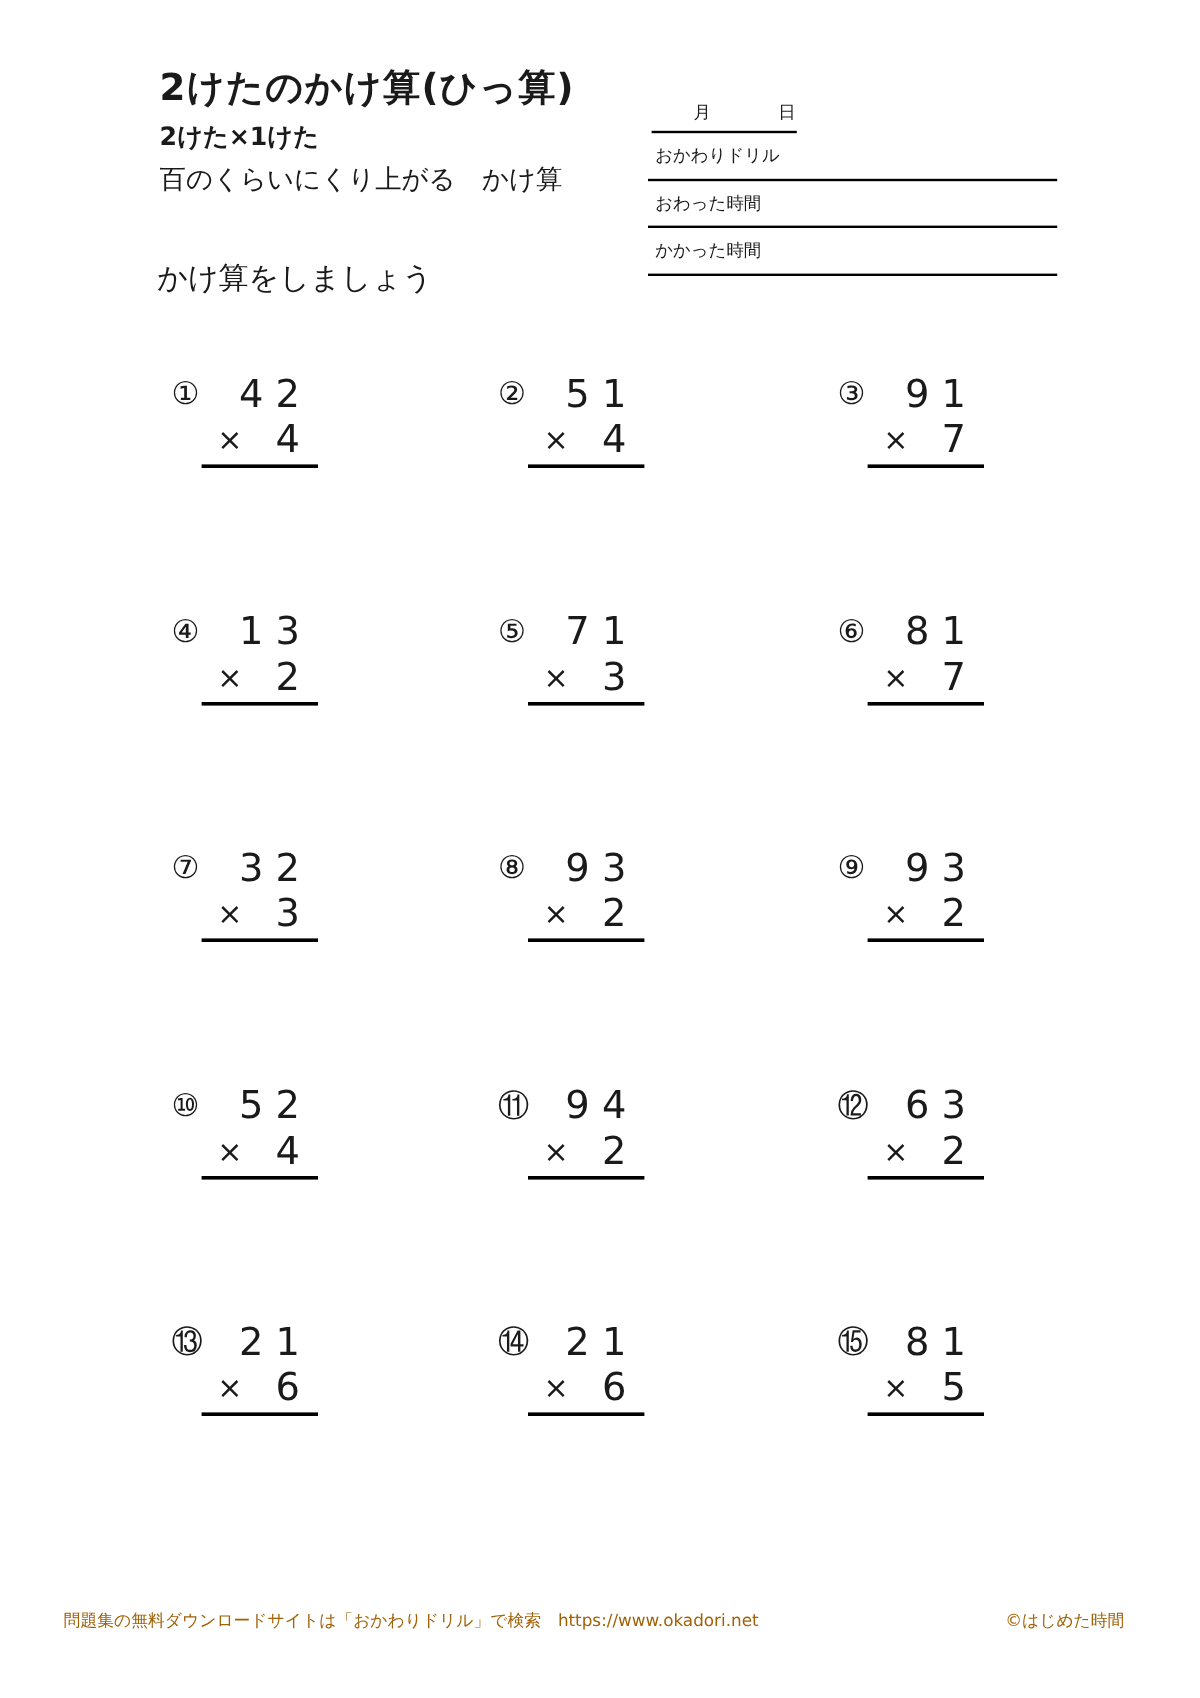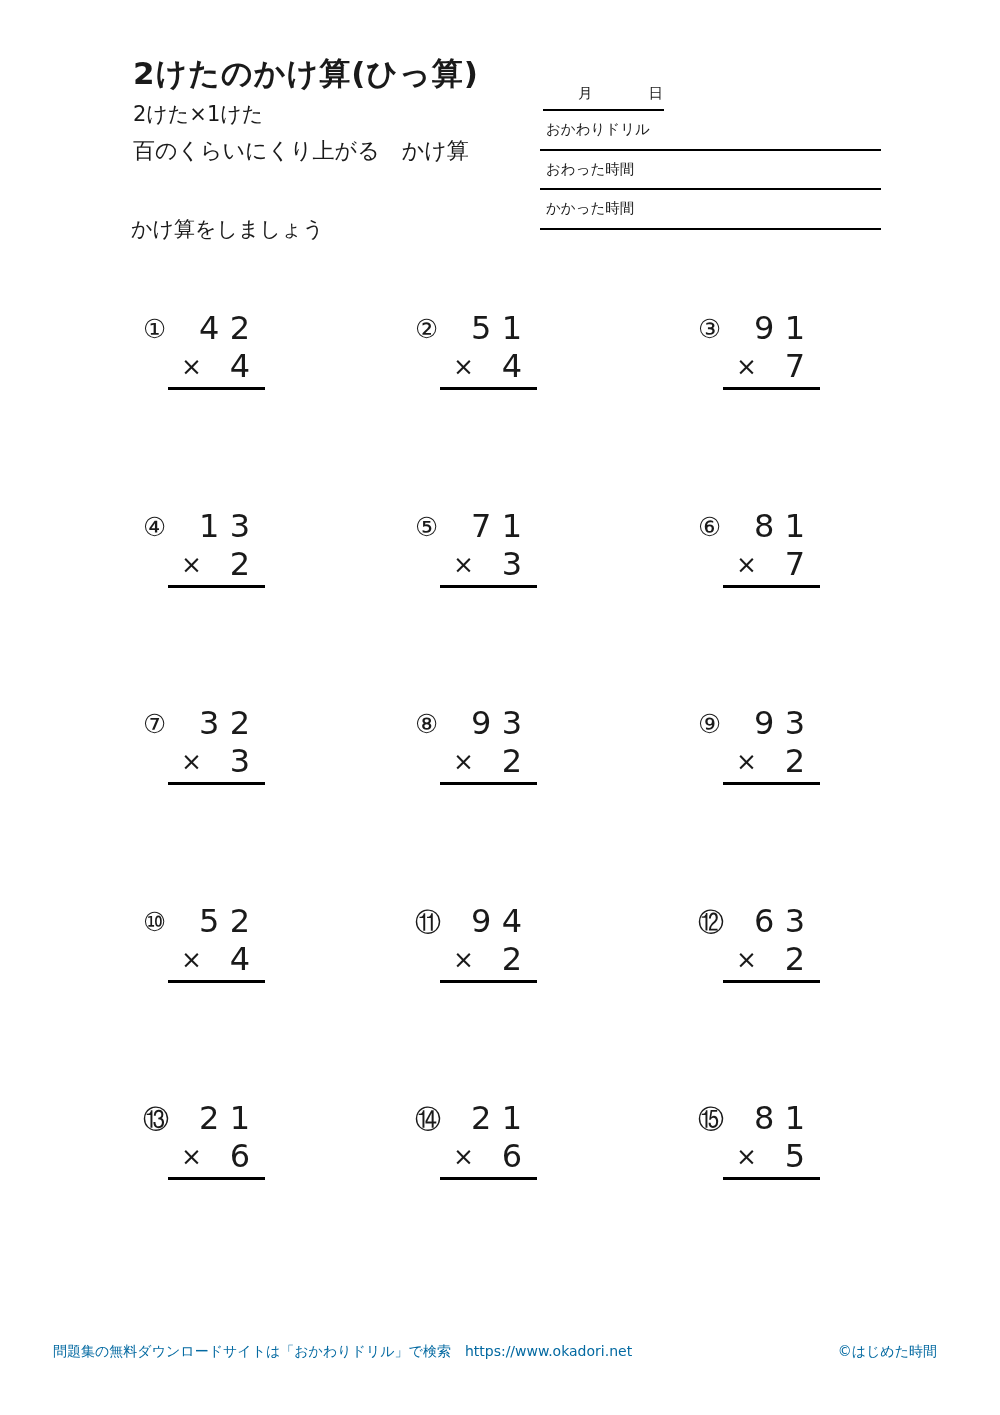--- a/index.html
+++ b/index.html
@@ -8,23 +8,23 @@
   body {
     position:relative;
     font-family:"DejaVu Sans","Liberation Sans",sans-serif;
     color:#1a1a1a;
     overflow:hidden;
   }
 
   
   .header-block { position:absolute; left:87px; top:58px;margin-left:46px; }
   .main-title   { font-size:31px; font-weight:bold; line-height:1; letter-spacing:1px; }
-  .sub-title-1  { position:absolute; left:0; top:46px;  font-size:21px; font-weight:normal; line-height:1; }
+  .sub-title-1  { position:absolute; left:0; top:46px;  font-size:21px; font-weight:bold; line-height:1; }
   .sub-title-2  { position:absolute; left:0; top:82px;  font-size:22px; font-weight:normal; line-height:1; }
-  .instruction  { position:absolute; left:-2px; top:161px; font-size:21px; font-weight:normal; line-height:1; }
+  .instruction  { position:absolute; left:-2px; top:161px; font-size:25px; font-weight:normal; line-height:1; }
 
   
   .form-box { position:absolute; left:540px; top:83px; width:341px; font-size:14.5px; }
   .form-monthday {
     width:121px; margin-left:3px; height:28px;
     border-bottom:2px solid #000;
     display:flex; align-items:flex-start; padding-top:1px;
   }
   .form-monthday .month { margin-left:35px; }
   .form-monthday .day   { margin-left:56px; }
@@ -46,21 +46,21 @@
   .p-top   { position:absolute; right:23px; top:-4px; font-size:32px; line-height:1; white-space:pre;text-align:center; }
   .p-times { position:absolute; left:38px;  top:38px; font-size:25px; line-height:1; }
   .p-bottom{ position:absolute; right:23px; top:34px; font-size:32px; line-height:1; }
   .p-line  { position:absolute; left:25px;  top:71px; width:97px; height:0; border-top:3px solid #000; }
 
   
   .footer {
     position:absolute; left:0; top:1343px; width:1000px;
     display:flex; justify-content:space-between;
     padding:0 63px 0 53px;
-    font-size:14px; color:#0369a1; line-height:1.2;
+    font-size:14px; color:#a16207; line-height:1.2;
   }
 </style>
 </head>
 <body>
 
 <div class="header-block">
   <div class="main-title">2けたのかけ算(ひっ算)</div>
   <div class="sub-title-1">2けた×1けた</div>
   <div class="sub-title-2">百のくらいにくり上がる　かけ算</div>
   <div class="instruction">かけ算をしましょう</div>

